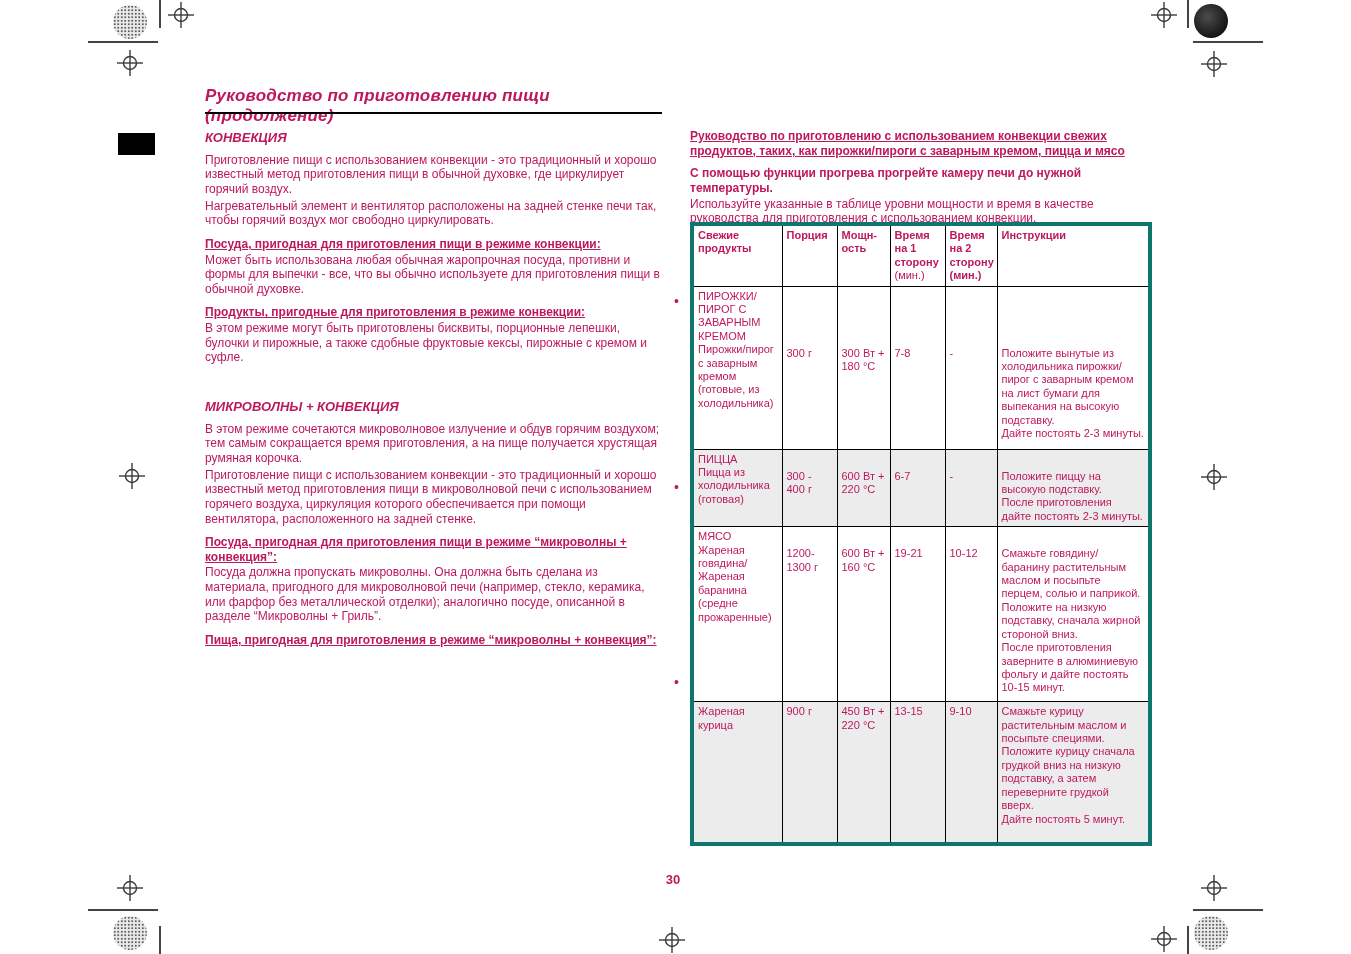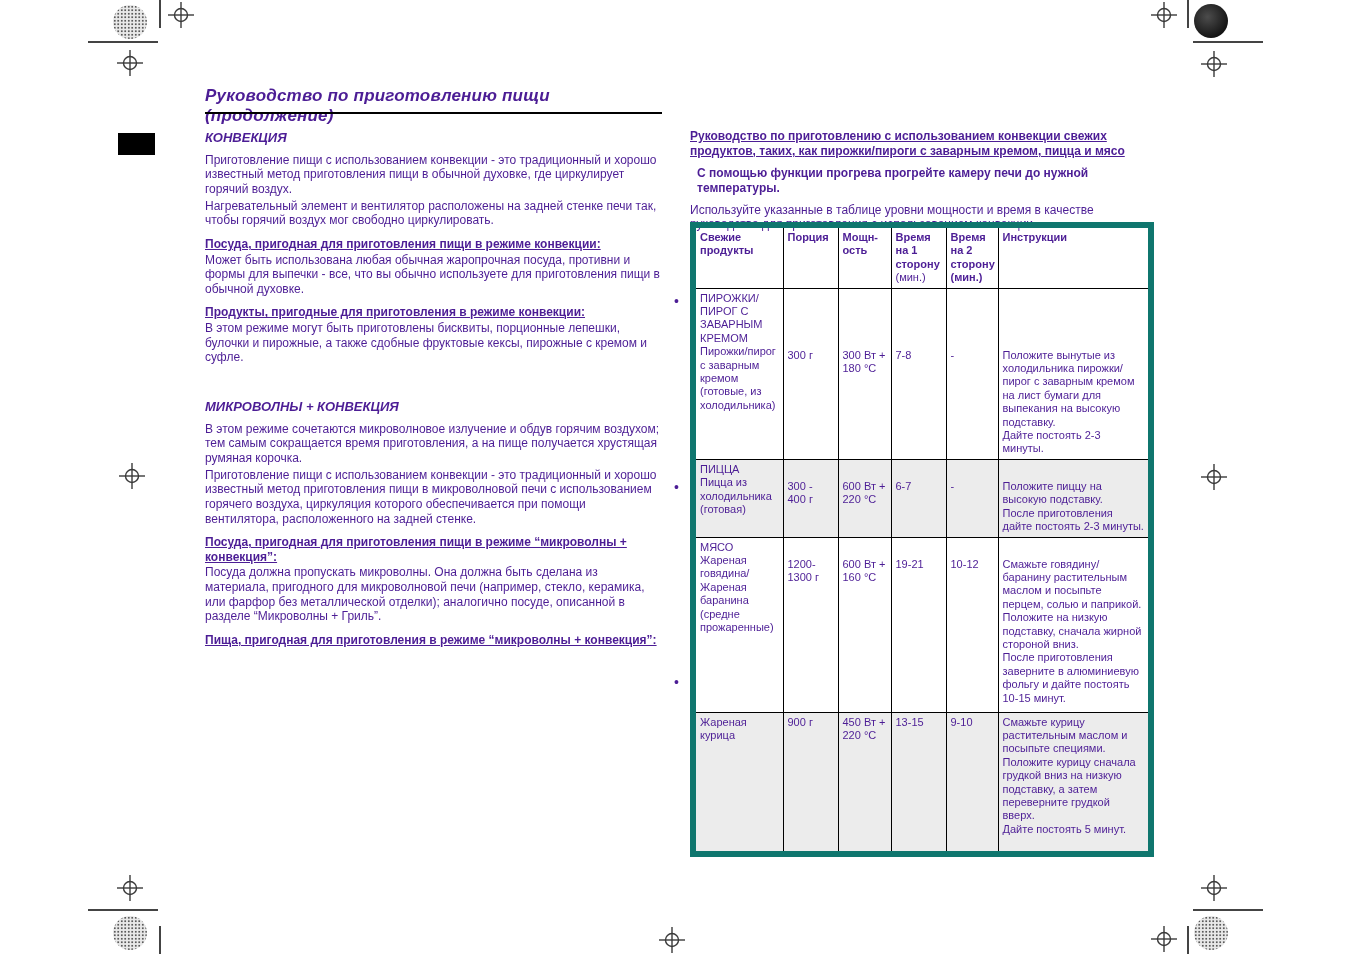--- a/index.html
+++ b/index.html
@@ -1,18 +1,18 @@
 <!DOCTYPE html>
 <html><head>
 <meta charset="utf-8">
 <style>
   html,body { margin:0; padding:0; background:#ffffff; }
   .page {
     position:relative; width:1351px; height:954px; background:#ffffff;
-    font-family:"Liberation Sans","DejaVu Sans",sans-serif; color:#4c1d95;
+    font-family:"Liberation Sans","DejaVu Sans",sans-serif; color:#be185d;
     overflow:hidden;
   }
 
   
   .halftone {
     position:absolute; width:34px; height:34px; border-radius:50%;
     background-color:#e9e9e9;
     background-image:radial-gradient(#5a5a5a 0.8px, transparent 1.1px);
     background-size:3.5px 3.5px;
   }
@@ -34,28 +34,28 @@
   
   .left-col { position:absolute; left:205px; top:130px; width:457px; font-size:12px; line-height:1.22; }
   .left-col h2 { font-size:13px; font-style:italic; font-weight:bold; margin:0 0 7px; }
   .left-col h2.sec2 { margin-top:34px; }
   .left-col p { margin:0 0 2px; }
   .subhead { font-weight:bold; text-decoration:underline; margin:9px 0 1px 0 !important; }
 
   
   .right-col { position:absolute; left:690px; top:129px; width:458px; font-size:12px; line-height:1.22; }
   .rc-head { font-weight:bold; text-decoration:underline; margin:0 0 8px; }
-  .rc-bold { font-weight:bold; margin:7px; }
+  .rc-bold { font-weight:bold; margin:0; }
   .rc-text { margin:1px 0 0; }
 
   
   .cook-table {
     position:absolute; left:690px; top:222px; width:458px;
     border-collapse:collapse; table-layout:fixed;
-    font-size:11px; line-height:1.22; border:6px solid #0f766e;
+    font-size:11px; line-height:1.22; border:4px solid #0f766e;
   }
   .cook-table th, .cook-table td {
     border:1px solid #000; vertical-align:top; padding:3px 4px; overflow:hidden;
   }
   .cook-table thead th { font-weight:bold; text-align:left; height:52px; }
   .th-unit { display:block; font-weight:normal; }
   .th-unit.bold { font-weight:bold; }
   .cat { font-weight:normal; }
   tr.r1 { height:163px; } tr.r2 { height:65px; } tr.r3 { height:175px; } tr.r4 { height:142px;margin-left:30px; }
   tr.shaded td { background:#ececec; }
@@ -238,14 +238,15 @@
 Положите курицу сначала грудкой вниз на низкую подставку, а затем переверните грудкой вверх.
 Дайте постоять 5 минут.</td>
       </tr>
     </tbody>
   </table>
 
   <div class="bullet" style="top:296px;">•</div>
   <div class="bullet" style="top:482px;">•</div>
   <div class="bullet" style="top:677px;">•</div>
 
+  <div class="page-number">30</div>
 
 </div>
 
 </body></html>

